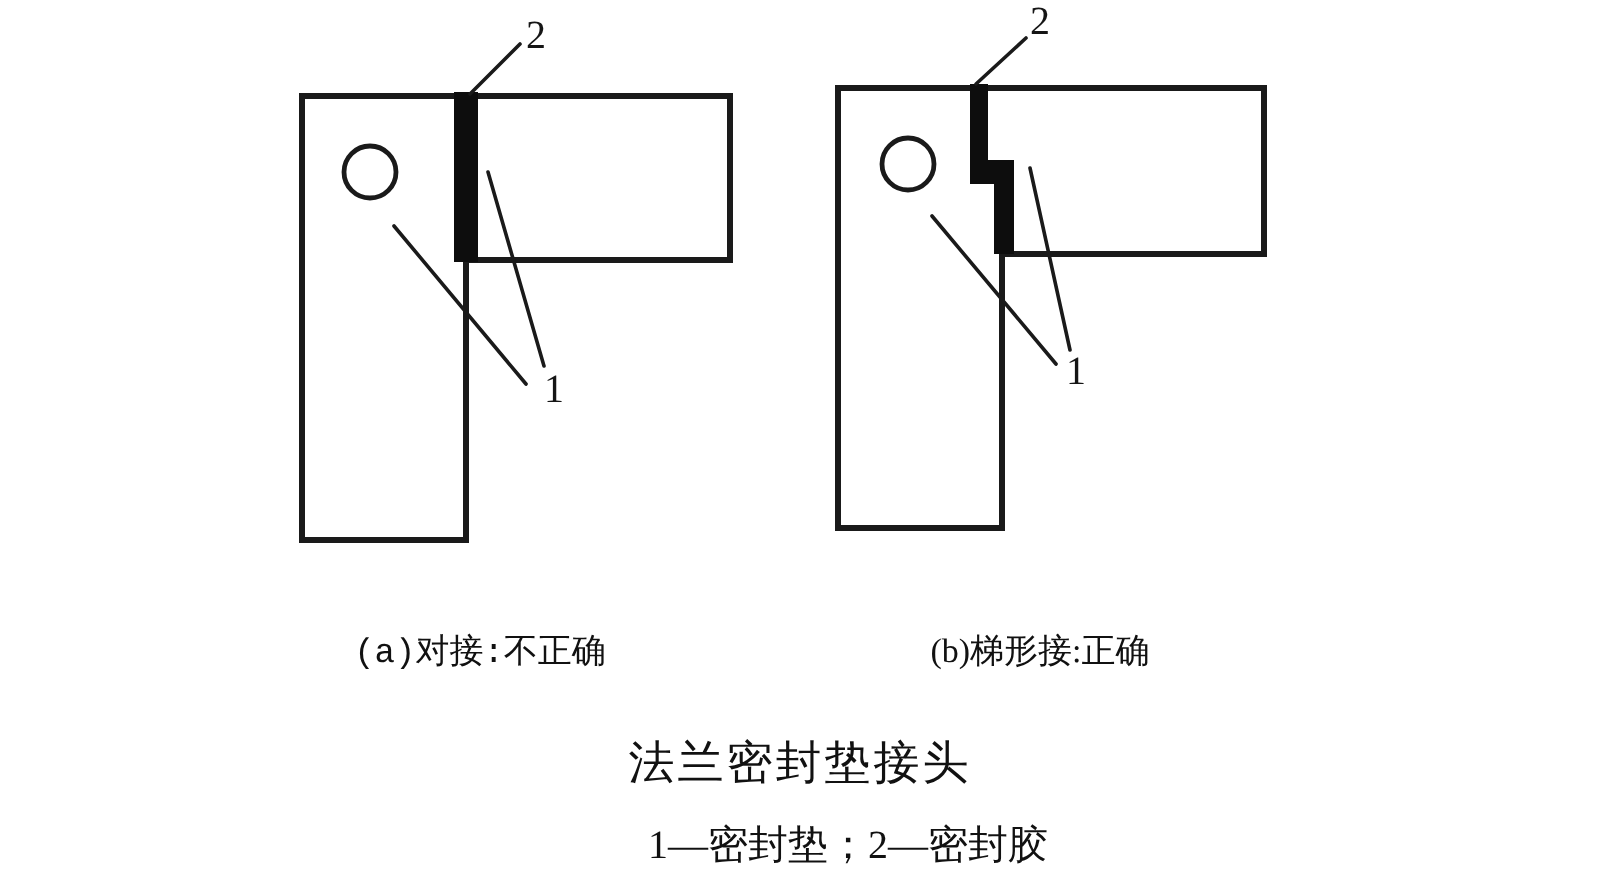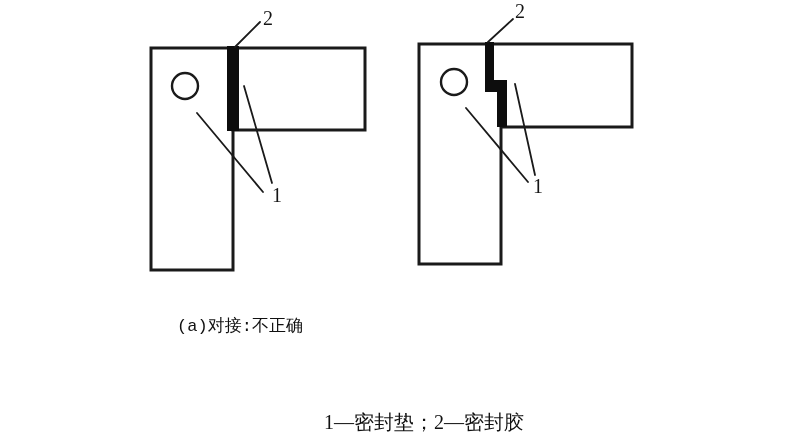--- a/index.html
+++ b/index.html
@@ -47,16 +47,18 @@
       <line class="leader" x1="513" y1="19" x2="488" y2="42"></line>
     </g>
   </svg>
 
   <span class="callout" style="left:263px; top:7px;">2</span>
   <span class="callout" style="left:272px; top:184px;">1</span>
   <span class="callout" style="left:515px; top:0px;">2</span>
   <span class="callout" style="left:533px; top:175px;">1</span>
 
   <div class="caption caption-a">(a)对接:不正确</div>
+  <div class="caption caption-b">(b)梯形接:正确</div>
 
+  <div class="fig-title">法兰密封垫接头</div>
   <div class="fig-legend">1—密封垫；2—密封胶</div>
 
 </div>
 
 </body></html>

